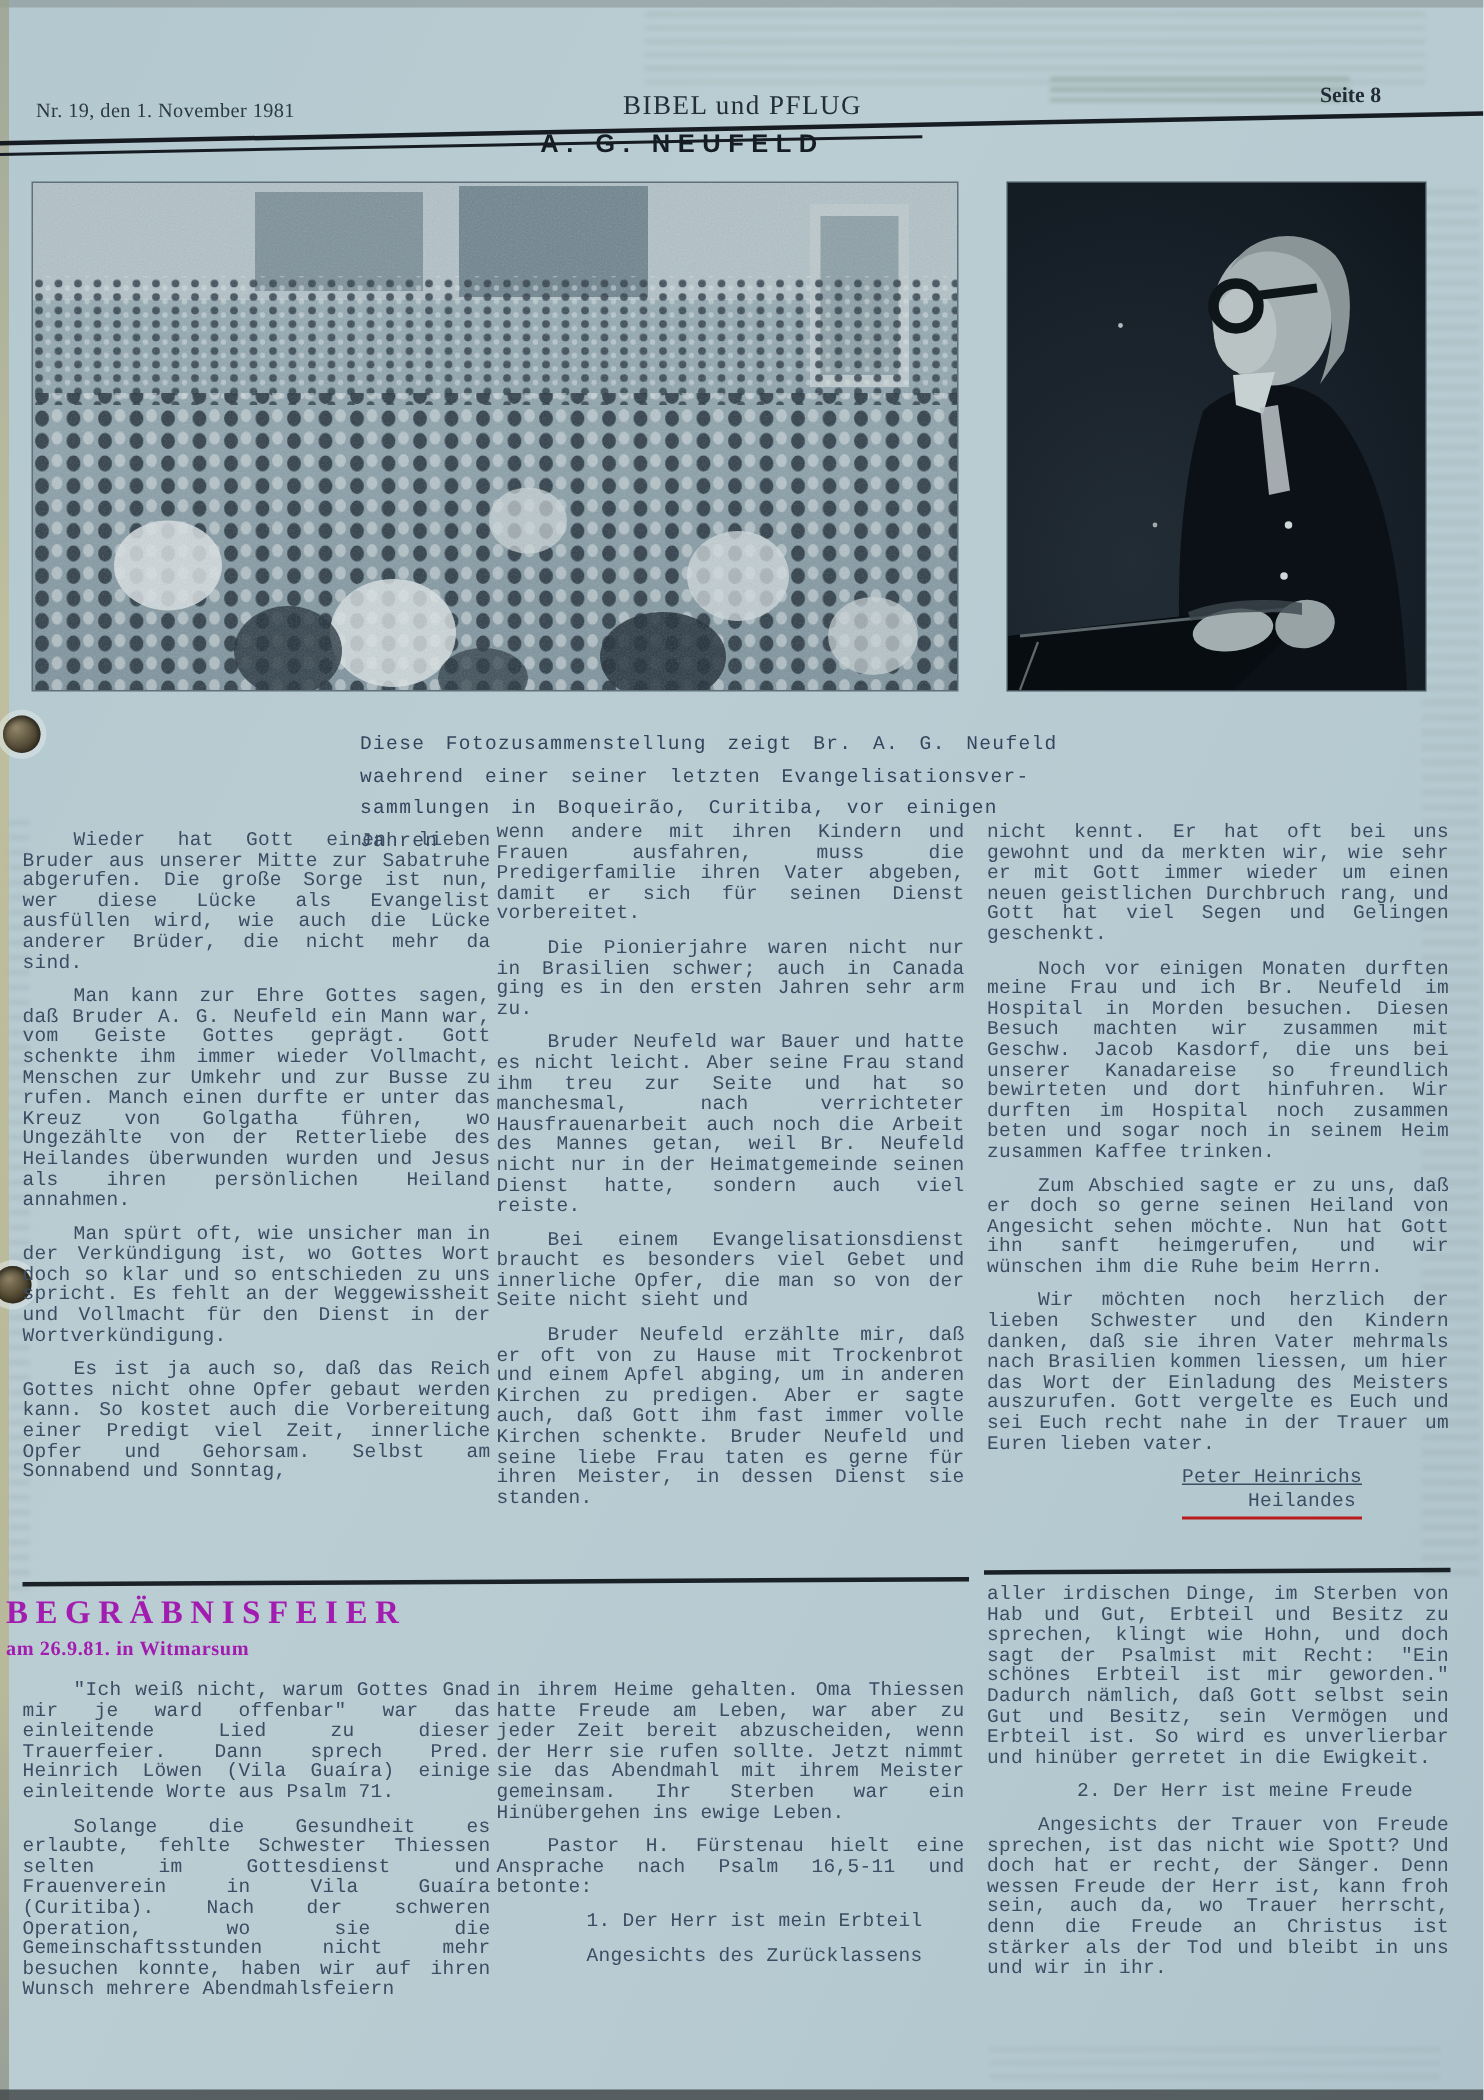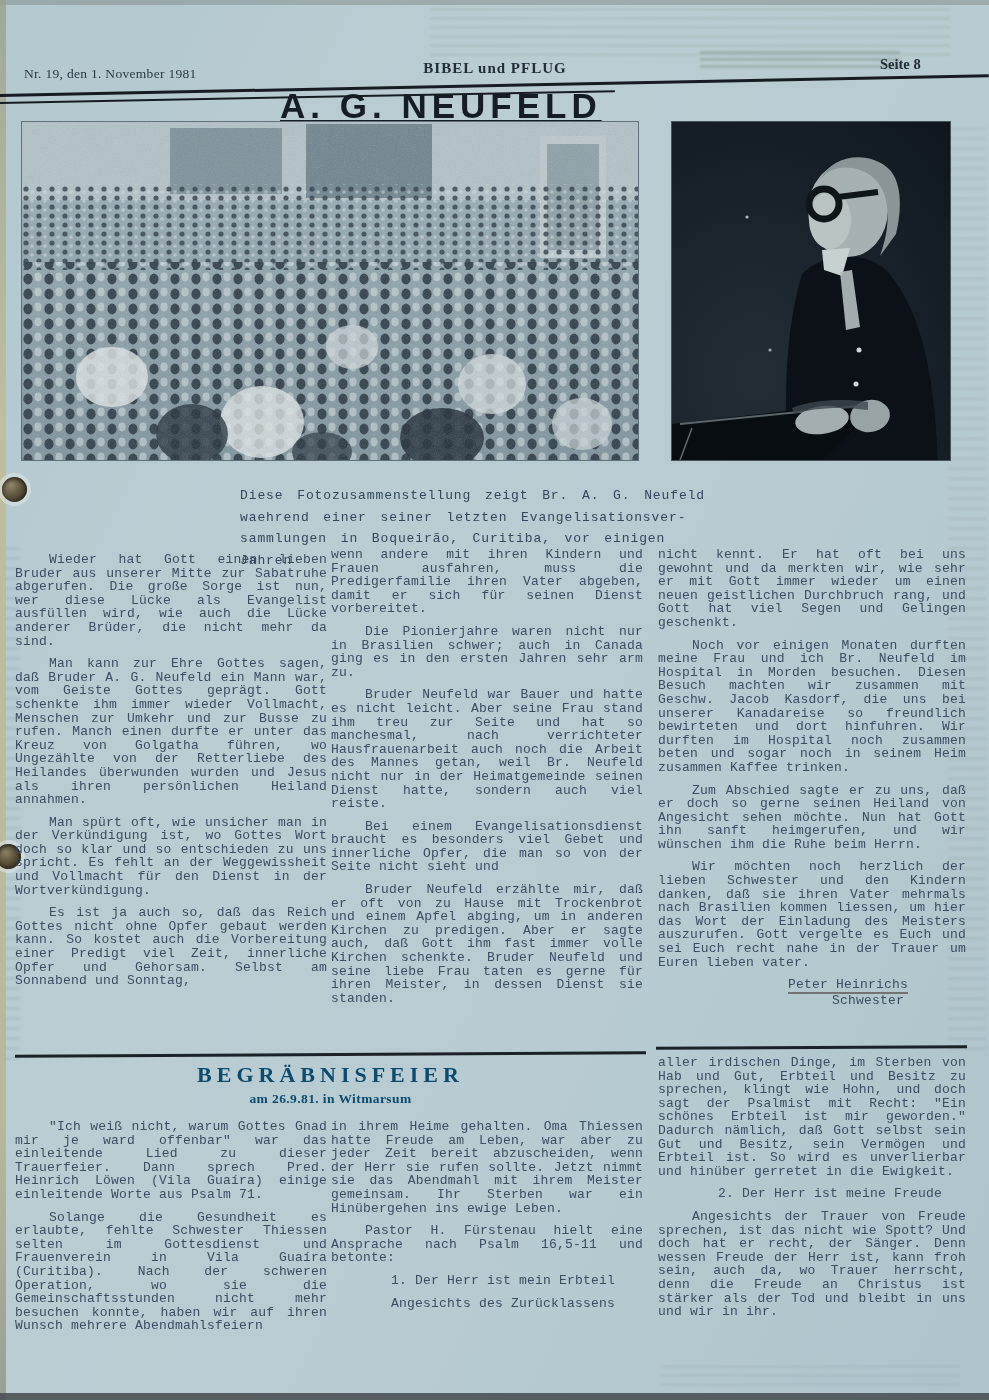--- a/index.html
+++ b/index.html
@@ -18,27 +18,27 @@
   .g2{left:700px;top:50px;width:200px;height:18px;opacity:.65;
       background:repeating-linear-gradient(0deg,rgba(74,92,60,.35) 0 3px,rgba(0,0,0,0) 3px 7px);}
   .g3{left:948px;top:120px;width:38px;height:930px;opacity:.35;
       background:repeating-linear-gradient(0deg,rgba(84,104,92,.25) 0 3px,rgba(0,0,0,0) 3px 10px);}
   .g4{left:6px;top:540px;width:14px;height:520px;opacity:.35;
       background:repeating-linear-gradient(0deg,rgba(84,100,110,.3) 0 3px,rgba(0,0,0,0) 3px 10px);}
   .g5{left:660px;top:1360px;width:300px;height:26px;opacity:.3;
       background:repeating-linear-gradient(0deg,rgba(84,104,92,.25) 0 3px,rgba(0,0,0,0) 3px 9px);}
   
   .issue{left:24px;top:66px;font-size:13.5px;color:#2c3843;letter-spacing:.3px;}
-  .masthead{left:320px;top:60px;width:350px;text-align:center;font-size:15px;font-weight:bold;color:#232e39;letter-spacing:1px;}
+  .masthead{left:320px;top:60px;width:350px;text-align:center;font-size:18px;font-weight:normal;color:#232e39;letter-spacing:1px;}
   .pageno{left:880px;top:56px;font-size:14.5px;font-weight:bold;color:#222c36;}
   .rule-main{left:0;top:94px;width:989px;height:3px;background:#161c22;transform:rotate(-1.15deg);transform-origin:0 50%;}
   .rule-sub{left:0;top:102px;width:615px;height:2px;background:#161c22;transform:rotate(-1.1deg);transform-origin:0 50%;}
-  .headline{left:280px;top:86px;width:350px;
+  .headline{left:280px;top:86px;width:350px;text-align:center;
             font-family:"Liberation Sans","DejaVu Sans",sans-serif;font-weight:800;
-            font-size:35px;letter-spacing:5px;color:#151c24;text-decoration:underline;}
+            font-size:17px;letter-spacing:5px;color:#151c24;}
   
   .photoL{left:22px;top:122px;width:616px;height:338px;outline:1px solid #5f707a;}
   .photoR{left:672px;top:122px;width:278px;height:338px;outline:1px solid #46525a;}
   .photoL svg,.photoR svg{display:block;width:100%;height:100%;}
   
   .hole{border-radius:50%;box-shadow:0 0 0 4px rgba(223,231,232,.55), inset 0 2px 4px rgba(0,0,0,.6);}
   .hole1{left:2px;top:477px;width:25px;height:25px;
          background:radial-gradient(circle at 35% 32%,#93886a,#554c38 55%,#241f15 90%);}
   .hole2{left:-4px;top:844px;width:25px;height:25px;
          background:radial-gradient(circle at 40% 35%,#8d8165,#4f462f 55%,#201b12 90%);}
@@ -48,27 +48,27 @@
   
   .col{font-family:"Liberation Mono","DejaVu Sans Mono",monospace;font-size:13px;line-height:13.6px;
        letter-spacing:.2px;color:#3b4d63;text-align:justify;}
   .col p{margin:0 0 9px 0;text-indent:34px;}
   .col p.noindent{text-indent:0;}
   .col p.item{text-indent:60px;text-align:left;}
   .c1{left:15px;top:553px;width:312px;}
   .c2{left:331px;top:548px;width:312px;font-family:Liberation Mono, monospace;}
   .c3{left:658px;top:548px;width:308px;}
   .sig{text-align:right !important;text-indent:0 !important;padding-right:58px;margin-bottom:2px !important;}
-  .sig span{border-bottom:2px solid #737373;padding-bottom:0;}
+  .sig span{border-bottom:2px solid #b91c1c;padding-bottom:19px;text-decoration:underline;}
   .sigplace{text-align:right !important;text-indent:0 !important;padding-right:62px;}
   
   .rule-a{left:15px;top:1053px;width:631px;height:3px;background:#1a2127;transform:rotate(-.3deg);}
   .rule-b{left:656px;top:1046px;width:311px;height:3px;background:#1a2127;transform:rotate(-.3deg);}
   
-  .obit-head{left:15px;top:1062px;width:631px;text-align:center;color:#0c4a6e;}
+  .obit-head{left:4px;top:1062px;width:631px;color:#a21caf;}
   .obit-title{font-size:22px;font-weight:bold;letter-spacing:5px;margin:0;}
   .obit-sub{font-size:13.5px;font-weight:bold;margin:3px 0 0 0;letter-spacing:.4px;}
   .d1{left:15px;top:1120px;width:312px;}
   .d2{left:331px;top:1120px;width:312px;}
   .d3{left:658px;top:1056px;width:308px;}
 </style>
 </head>
 <body>
 
 <div class="abs edge-top"></div>
@@ -180,21 +180,21 @@
   <p>Bruder Neufeld war Bauer und hatte es nicht leicht. Aber seine Frau stand ihm treu zur Seite und hat so manchesmal, nach verrichteter Hausfrauenarbeit auch noch die Arbeit des Mannes getan, weil Br. Neufeld nicht nur in der Heimatgemeinde seinen Dienst hatte, sondern auch viel reiste.</p>
   <p>Bei einem Evangelisationsdienst braucht es besonders viel Gebet und innerliche Opfer, die man so von der Seite nicht sieht und</p>
   <p>Bruder Neufeld erzählte mir, daß er oft von zu Hause mit Trockenbrot und einem Apfel abging, um in anderen Kirchen zu predigen. Aber er sagte auch, daß Gott ihm fast immer volle Kirchen schenkte. Bruder Neufeld und seine liebe Frau taten es gerne für ihren Meister, in dessen Dienst sie standen.</p>
 </div>
 <div class="abs col c3">
   <p class="noindent">nicht kennt. Er hat oft bei uns gewohnt und da merkten wir, wie sehr er mit Gott immer wieder um einen neuen geistlichen Durchbruch rang, und Gott hat viel Segen und Gelingen geschenkt.</p>
   <p>Noch vor einigen Monaten durften meine Frau und ich Br. Neufeld im Hospital in Morden besuchen. Diesen Besuch machten wir zusammen mit Geschw. Jacob Kasdorf, die uns bei unserer Kanadareise so freundlich bewirteten und dort hinfuhren. Wir durften im Hospital noch zusammen beten und sogar noch in seinem Heim zusammen Kaffee trinken.</p>
   <p>Zum Abschied sagte er zu uns, daß er doch so gerne seinen Heiland von Angesicht sehen möchte. Nun hat Gott ihn sanft heimgerufen, und wir wünschen ihm die Ruhe beim Herrn.</p>
   <p>Wir möchten noch herzlich der lieben Schwester und den Kindern danken, daß sie ihren Vater mehrmals nach Brasilien kommen liessen, um hier das Wort der Einladung des Meisters auszurufen. Gott vergelte es Euch und sei Euch recht nahe in der Trauer um Euren lieben vater.</p>
   <p class="sig"><span>Peter Heinrichs</span></p>
-  <p class="sigplace">Schwester</p>
+  <p class="sigplace">Heilandes</p>
 </div>
 
 <div class="abs rule-a"></div>
 <div class="abs rule-b"></div>
 
 <div class="abs obit-head">
   <p class="obit-title">BEGRÄBNISFEIER</p>
   <p class="obit-sub">am 26.9.81. in Witmarsum</p>
 </div>
 

